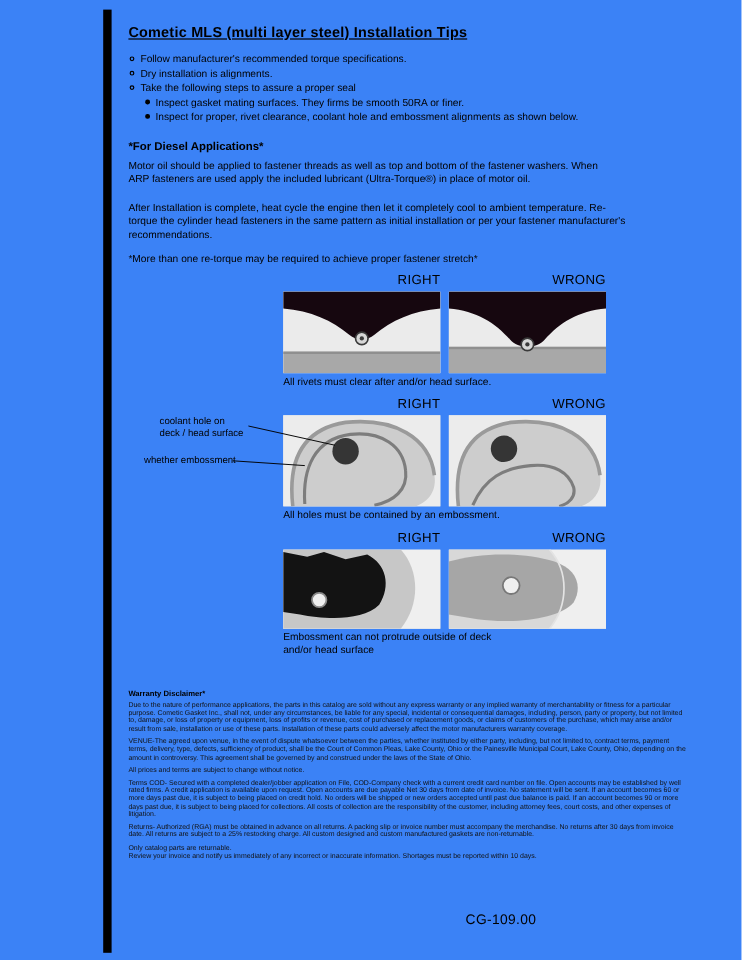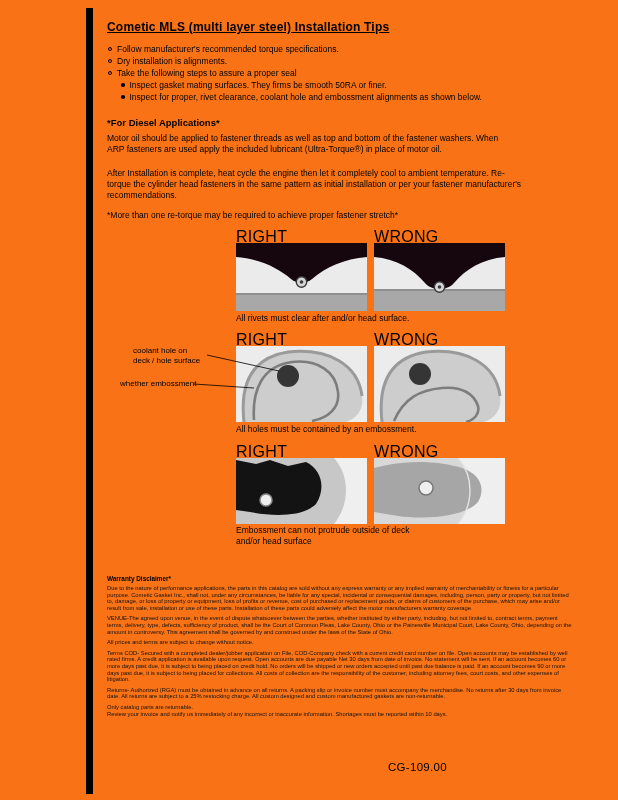--- a/index.html
+++ b/index.html
@@ -1,35 +1,35 @@
 <!DOCTYPE html>
 <html><head>
 <meta charset="utf-8">
 <style>
   * { margin:0; padding:0; box-sizing:border-box; }
   html,body { width:618px; height:800px; background:#ffffff; font-family:"Liberation Sans", sans-serif; color:#000; }
-  .page { position:relative; width:618px; height:800px; background:#f97316; overflow:hidden; }
+  .page { position:relative; width:618px; height:800px; background:#3b82f6; overflow:hidden; }
   .abs { position:absolute; }
 
   .edge-bar { left:86px; top:8px; width:7px; height:786px; background:#000; }
 
   .title { left:107px; top:20px; font-size:12px; font-weight:bold; text-decoration:underline; letter-spacing:0.2px; }
 
   .tips { left:108px; top:44px; width:460px; font-size:8.5px; }
   .tip-row { display:flex; align-items:flex-start; margin-bottom:1.5px; line-height:10.5px; }
   .tip-row.sub { margin-left:13px; }
   .o-marker { flex:0 0 auto; width:4px; height:4px; border:0.9px solid #000; border-radius:50%; margin:3px 5px 0 0; }
   .dot-marker { flex:0 0 auto; width:3.5px; height:3.5px; background:#000; border-radius:50%; margin:3px 5px 0 0; }
 
   .diesel-heading { left:107px; top:117px; font-size:9.5px; font-weight:bold; }
   .diesel-p1 { left:107px; top:133px; width:404px; font-size:8.5px; line-height:11px; }
   .diesel-p2 { left:107px; top:168px; width:416px; font-size:8.5px; line-height:11px; }
   .diesel-note { left:107px; top:210px; width:440px; font-size:8.5px; }
 
-  .hdr { width:131px; text-align:left; font-size:16px; font-weight:normal; letter-spacing:0.3px; }
+  .hdr { width:131px; text-align:right; font-size:11px; font-weight:normal; letter-spacing:0.3px; }
   .hdr.r1 { top:228px; } .hdr.r2 { top:331px; } .hdr.r3 { top:443px; }
   .hdr.left-col { left:236px; } .hdr.right-col { left:374px; }
 
   .dbox { width:131px; background:#ececec; }
   .dbox svg { display:block; width:131px; }
   .box-r1 { top:243px; height:68px; }
   .box-r2 { top:346px; height:76px; }
   .box-r3 { top:458px; height:66px; }
   .left-col { left:236px; } .right-col { left:374px; }
 
@@ -111,21 +111,21 @@
       <circle cx="65.5" cy="44" r="1.8" fill="#3a3a3a"></circle>
     </svg>
   </div>
   <div class="abs caption cap1">All rivets must clear after and/or head surface.</div>
 
   <div class="abs hdr r2 left-col">RIGHT</div>
   <div class="abs hdr r2 right-col">WRONG</div>
 
   <div class="abs ann ann-coolant">
     <div>coolant hole on</div>
-    <div>deck / hole surface</div>
+    <div>deck / head surface</div>
   </div>
   <div class="abs ann ann-emboss">whether embossment</div>
 
   <div class="abs dbox box-r2 left-col">
     <svg viewBox="0 0 131 76">
       <rect width="131" height="76" fill="#ececec"></rect>
       <path d="M8,76 C4,40 14,12 52,6 C92,2 122,18 126,50 C128,62 122,72 110,76 Z" fill="#cdcdcd"></path>
       <path d="M8,76 C4,40 14,12 52,6 C92,2 122,18 126,50" fill="none" stroke="#9a9a9a" stroke-width="3"></path>
       <circle cx="52" cy="30" r="11" fill="#353535"></circle>
       <path d="M18,74 C16,44 26,20 56,16 C82,13 100,26 102,46 C104,62 92,72 76,75" fill="none" stroke="#7d7d7d" stroke-width="2.6"></path>

